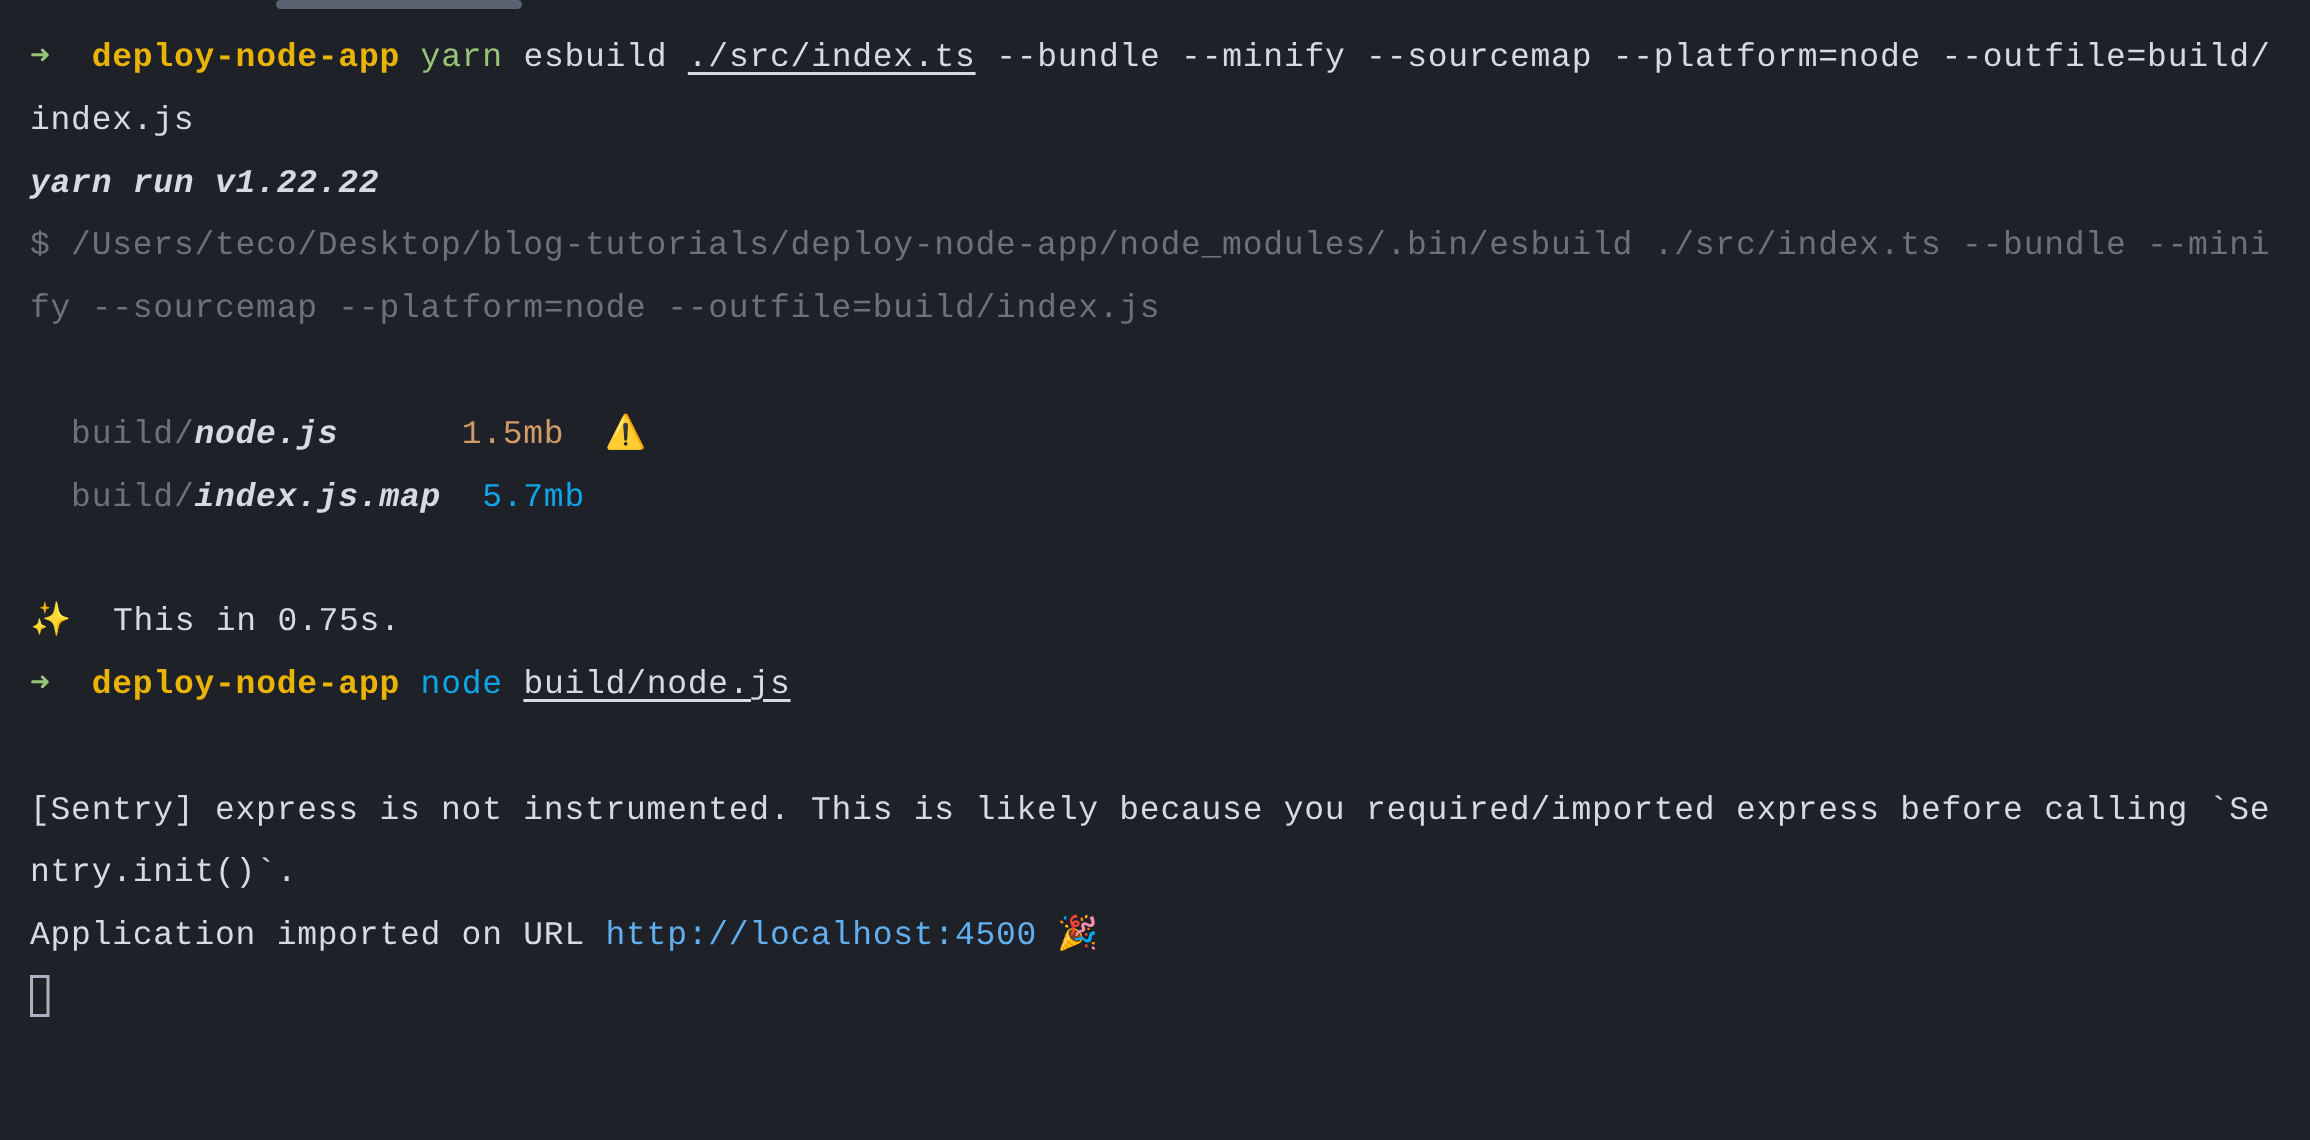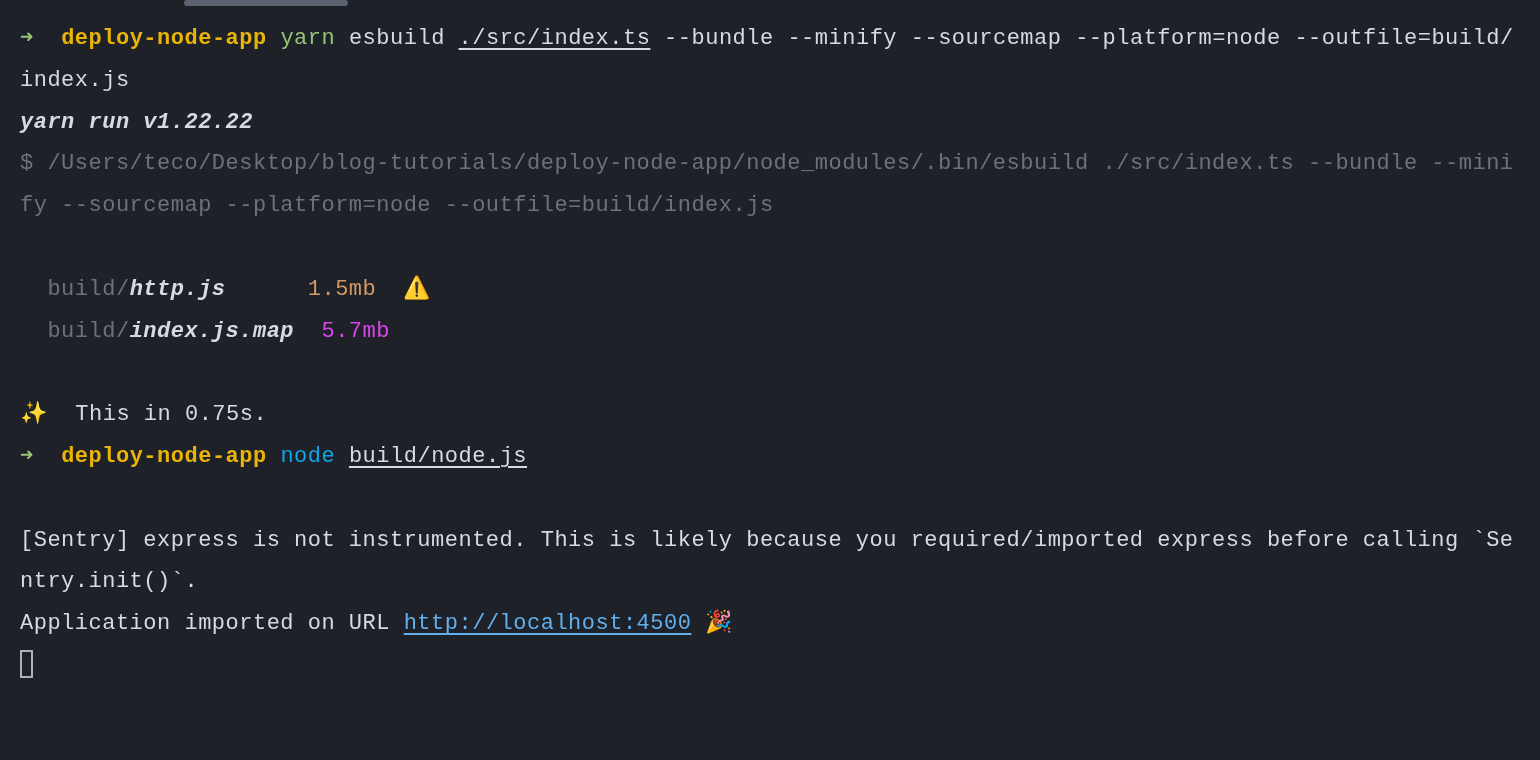--- a/index.html
+++ b/index.html
@@ -49,25 +49,24 @@
       font-weight: bold;
       font-style: italic;
     }
     .dim {
       color: #6b727d;
     }
     .yellow {
       color: #d19a66;
     }
     .teal {
-      color: #d946ef;
+      color: #0ea5e9;
     }
     .link {
       color: #61afef;
-      text-decoration: underline;
       text-underline-offset: 4px;
     }
     .warning-icon {
       color: #e5c07b;
     }
     .cursor {
       display: inline-block;
       width: 13px;
       height: 28px;
       border: 2px solid #abb2bf;
@@ -90,21 +89,21 @@
 <div class="scroll-indicator"></div>
 
 <div class="line"><span class="prompt-arrow">➜</span><span class="white">  </span><span class="dir">deploy-node-app</span><span> </span><span class="cmd-yarn">yarn</span><span class="white"> </span><span class="white">esbuild</span><span class="white"> </span><span class="white underline">./src/index.ts</span><span class="white"> --bundle --minify --sourcemap --platform=node --outfile=build/index.js</span></div>
 
 <div class="line"><span class="white bold">yarn run v1.22.22</span></div>
 
 <div class="line"><span class="dim">$ </span><span class="dim">/Users/teco/Desktop/blog-tutorials/deploy-node-app/node_modules/.bin/esbuild ./src/index.ts --bundle --minify --sourcemap --platform=node --outfile=build/index.js</span></div>
 
 <div class="line">&nbsp;</div>
 
-<div class="line"><span class="dim">  build/</span><span class="white bold">http.js</span><span>      </span><span class="yellow">1.5mb</span><span class="warning-icon">  ⚠️</span></div>
+<div class="line"><span class="dim">  build/</span><span class="white bold">node.js</span><span>      </span><span class="yellow">1.5mb</span><span class="warning-icon">  ⚠️</span></div>
 
 <div class="line"><span class="dim">  build/</span><span class="white bold">index.js.map</span><span>  </span><span class="teal">5.7mb</span></div>
 
 <div class="line">&nbsp;</div>
 
 <div class="line"><span>✨</span><span class="white">  This in 0.75s.</span></div>
 
 <div class="line"><span class="prompt-arrow">➜</span><span class="white">  </span><span class="dir">deploy-node-app</span><span> </span><span class="cmd-node">node</span><span class="white"> </span><span class="white underline">build/node.js</span></div>
 
 <div class="line">&nbsp;</div>

